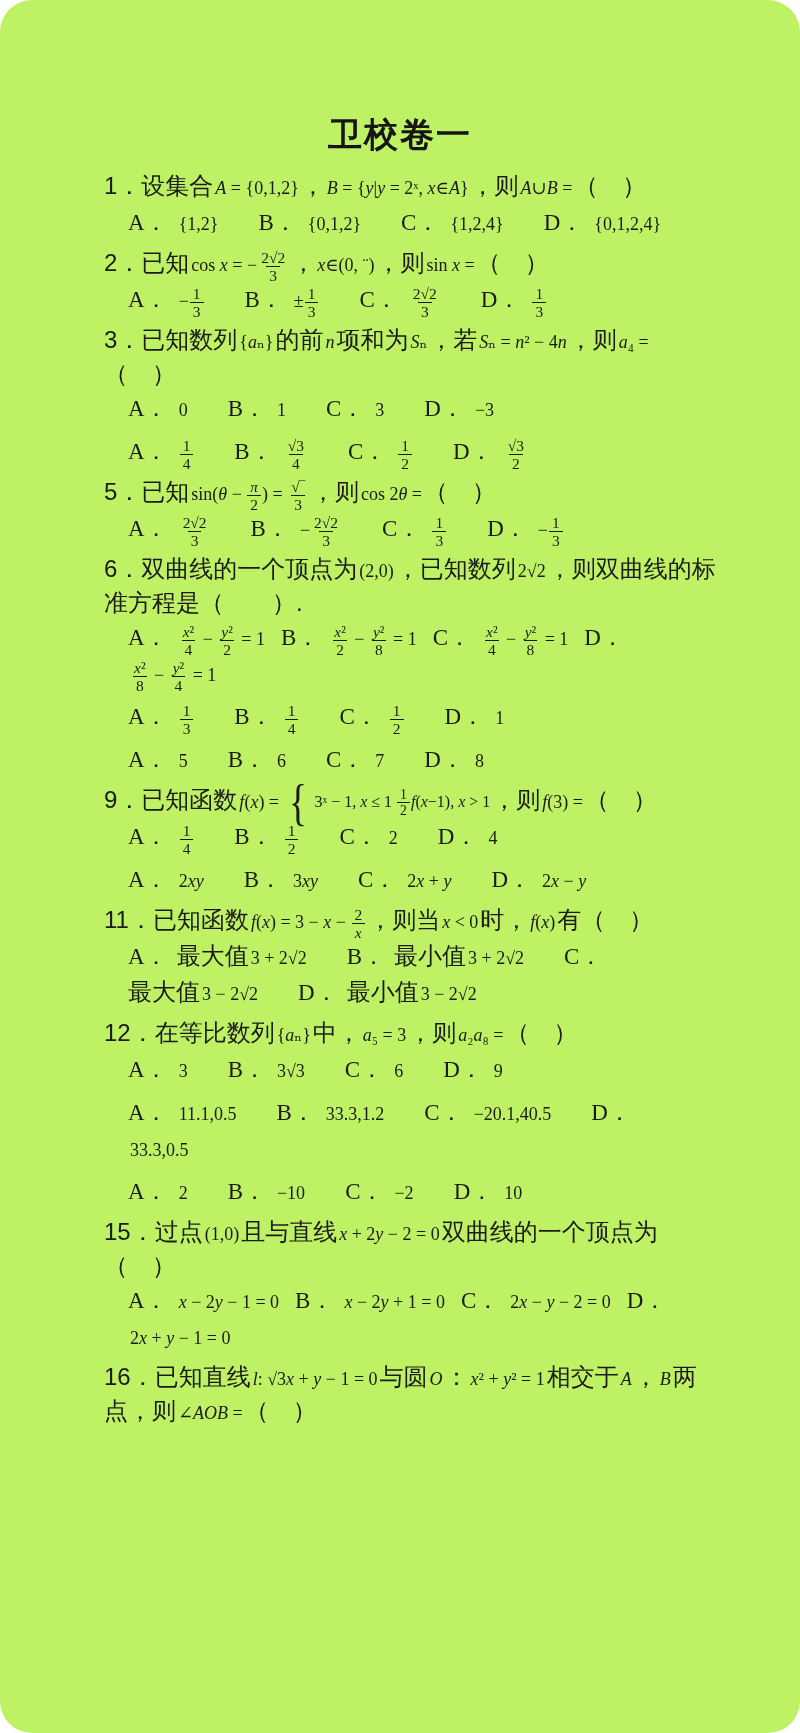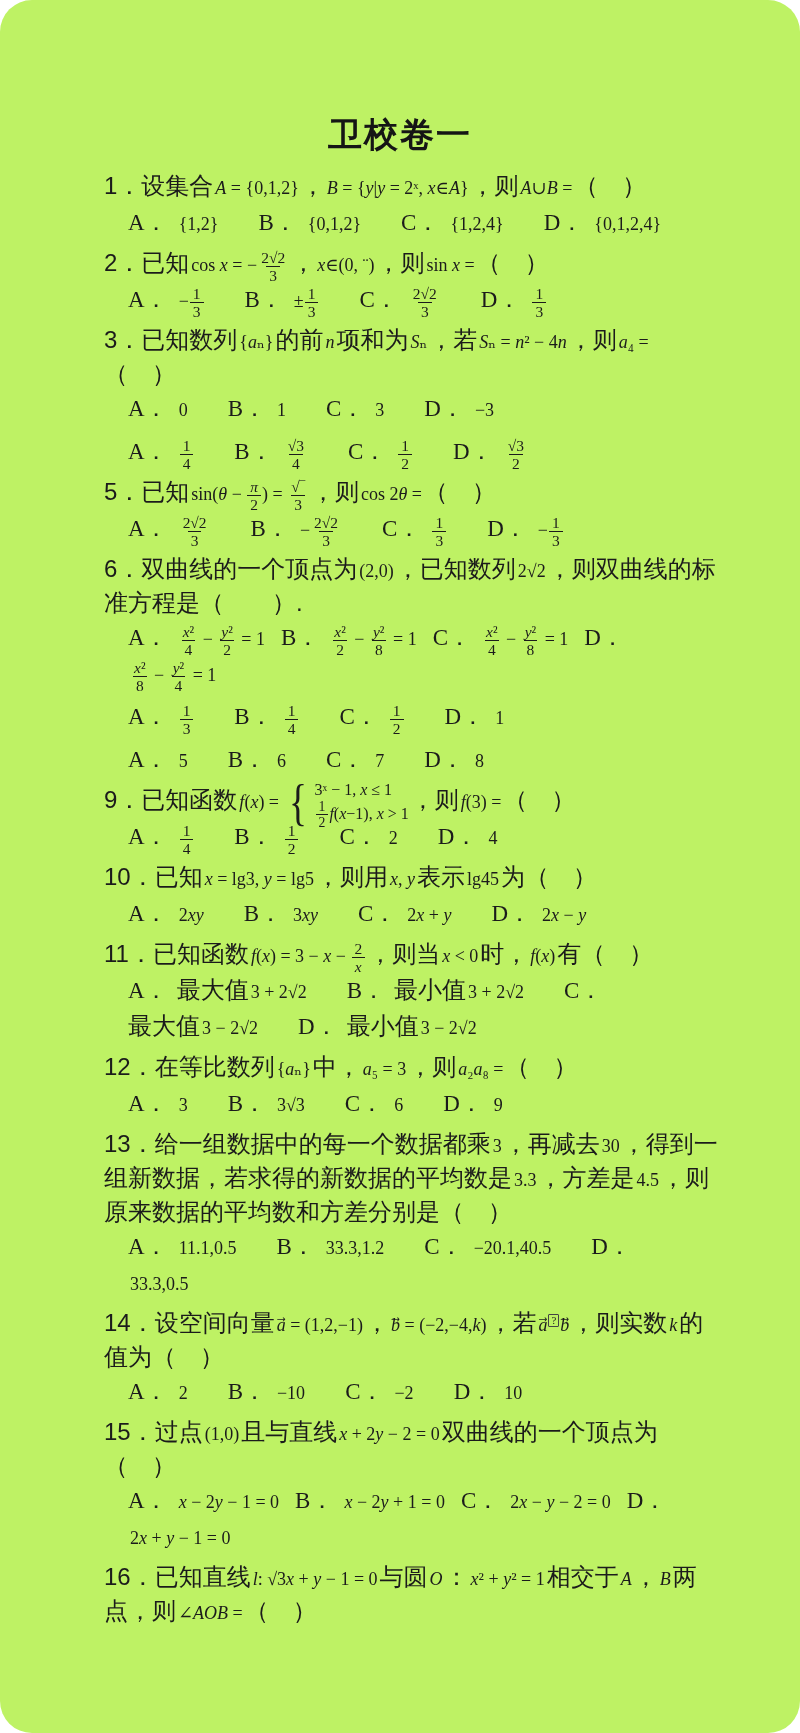--- a/index.html
+++ b/index.html
@@ -43,21 +43,21 @@
   .frac .num{padding:0 3px;display:block;}
   .frac .den{padding:0 3px;display:block;border-top:1px solid currentColor;}
   .cases{
     display:inline-flex;align-items:center;vertical-align:middle;
     margin:-15px 0;
   }
   .cases .brace{
     font-size:50px;font-weight:300;line-height:1;margin-right:3px;
     transform:scaleX(0.75);font-family:"Liberation Serif","DejaVu Serif",serif;
   }
-  .cases .rows{display:inline-flex;flex-direction:column;}
+  .cases .rows{display:inline-flex;flex-direction:row;}
   .cases .rows .math{font-size:16px;line-height:1.5;}
   .unk{
     display:inline-block;border:1px solid #444;font-size:11px;line-height:11px;
     padding:0 2px;vertical-align:super;margin:0 1px;border-radius:1px;
   }
   i{font-style:italic;}
 </style>
 </head>
 <body>
 
@@ -184,40 +184,37 @@
           </span><span class="cn">，则</span><span class="math"><i>f</i>(3) =</span><span class="cn">（　）</span></p>
         <div class="opts"><span class="opt-label">A．</span><span class="opt-content"><span class="math"><span class="frac">
                 <span class="num">1</span>
                 <span class="den">4</span>
               </span></span></span><span class="opt-label">B．</span><span class="opt-content"><span class="math"><span class="frac">
                 <span class="num">1</span>
                 <span class="den">2</span>
               </span></span></span><span class="opt-label">C．</span><span class="opt-content"><span class="math">2</span></span><span class="opt-label">D．</span><span class="opt-content"><span class="math">4</span></span></div>
       </div>
       <div class="q">
-        <p class="stem"><span class="cn">10．已知</span><span class="math"><i>x</i> = lg3, <i>y</i> = lg5</span><span class="cn">，则用</span><span class="math"><i>x</i>, <i>y</i></span><span class="cn">表示</span><span class="math">lg45</span><span class="cn">为（　）</span></p>
         <div class="opts"><span class="opt-label">A．</span><span class="opt-content"><span class="math">2<i>x</i><i>y</i></span></span><span class="opt-label">B．</span><span class="opt-content"><span class="math">3<i>x</i><i>y</i></span></span><span class="opt-label">C．</span><span class="opt-content"><span class="math">2<i>x</i> + <i>y</i></span></span><span class="opt-label">D．</span><span class="opt-content"><span class="math">2<i>x</i> − <i>y</i></span></span></div>
       </div>
       <div class="q">
         <p class="stem"><span class="cn">11．已知函数</span><span class="math"><i>f</i>(<i>x</i>) = 3 − <i>x</i> − <span class="frac">
               <span class="num">2</span>
               <span class="den"><i>x</i></span>
             </span></span><span class="cn">，则当</span><span class="math"><i>x</i> &lt; 0</span><span class="cn">时，</span><span class="math"><i>f</i>(<i>x</i>)</span><span class="cn">有（　）</span></p>
         <div class="opts"><span class="opt-label">A．</span><span class="opt-content"><span class="cn">最大值</span><span class="math">3 + 2√2</span></span><span class="opt-label">B．</span><span class="opt-content"><span class="cn">最小值</span><span class="math">3 + 2√2</span></span><span class="opt-label">C．</span><span class="opt-content"><span class="cn">最大值</span><span class="math">3 − 2√2</span></span><span class="opt-label">D．</span><span class="opt-content"><span class="cn">最小值</span><span class="math">3 − 2√2</span></span></div>
       </div>
       <div class="q">
         <p class="stem"><span class="cn">12．在等比数列</span><span class="math">{<i>a</i>ₙ}</span><span class="cn">中，</span><span class="math"><i>a</i>₅ = 3</span><span class="cn">，则</span><span class="math"><i>a</i>₂<i>a</i>₈ =</span><span class="cn">（　）</span></p>
         <div class="opts"><span class="opt-label">A．</span><span class="opt-content"><span class="math">3</span></span><span class="opt-label">B．</span><span class="opt-content"><span class="math">3√3</span></span><span class="opt-label">C．</span><span class="opt-content"><span class="math">6</span></span><span class="opt-label">D．</span><span class="opt-content"><span class="math">9</span></span></div>
       </div>
       <div class="q">
-        <p class="stem"><span class="cn">13．给一组数据中的每一个数据都乘</span><span class="math">3</span><span class="cn">，再减去</span><span class="math">30</span><span class="cn">，得到一组新数据，若求得的新数据的平均数是</span><span class="math">3.3</span><span class="cn">，方差是</span><span class="math">4.5</span><span class="cn">，则原来数据的平均数和方差分别是（　）</span></p>
         <div class="opts"><span class="opt-label">A．</span><span class="opt-content"><span class="math">11.1,0.5</span></span><span class="opt-label">B．</span><span class="opt-content"><span class="math">33.3,1.2</span></span><span class="opt-label">C．</span><span class="opt-content"><span class="math">−20.1,40.5</span></span><span class="opt-label">D．</span><span class="opt-content"><span class="math">33.3,0.5</span></span></div>
       </div>
       <div class="q">
-        <p class="stem"><span class="cn">14．设空间向量</span><span class="math"><i>a</i>⃗ = (1,2,−1)</span><span class="cn">，</span><span class="math"><i>b</i>⃗ = (−2,−4,<i>k</i>)</span><span class="cn">，若</span><span class="math"><i>a</i>⃗<span class="unk">?</span><i>b</i>⃗</span><span class="cn">，则实数</span><span class="math"><i>k</i></span><span class="cn">的值为（　）</span></p>
         <div class="opts"><span class="opt-label">A．</span><span class="opt-content"><span class="math">2</span></span><span class="opt-label">B．</span><span class="opt-content"><span class="math">−10</span></span><span class="opt-label">C．</span><span class="opt-content"><span class="math">−2</span></span><span class="opt-label">D．</span><span class="opt-content"><span class="math">10</span></span></div>
       </div>
       <div class="q">
         <p class="stem"><span class="cn">15．过点</span><span class="math">(1,0)</span><span class="cn">且与直线</span><span class="math"><i>x</i> + 2<i>y</i> − 2 = 0</span><span class="cn">双曲线的一个顶点为（　）</span></p>
         <div class="opts tight"><span class="opt-label">A．</span><span class="opt-content"><span class="math"><i>x</i> − 2<i>y</i> − 1 = 0</span></span><span class="opt-label">B．</span><span class="opt-content"><span class="math"><i>x</i> − 2<i>y</i> + 1 = 0</span></span><span class="opt-label">C．</span><span class="opt-content"><span class="math">2<i>x</i> − <i>y</i> − 2 = 0</span></span><span class="opt-label">D．</span><span class="opt-content"><span class="math">2<i>x</i> + <i>y</i> − 1 = 0</span></span></div>
       </div>
       <div class="q">
         <p class="stem"><span class="cn">16．已知直线</span><span class="math"><i>l</i>: √3<i>x</i> + <i>y</i> − 1 = 0</span><span class="cn">与圆</span><span class="math"><i>O</i></span><span class="cn">：</span><span class="math"><i>x</i>² + <i>y</i>² = 1</span><span class="cn">相交于</span><span class="math"><i>A</i></span><span class="cn">，</span><span class="math"><i>B</i></span><span class="cn">两点，则</span><span class="math">∠<i>A</i><i>O</i><i>B</i> =</span><span class="cn">（　）</span></p>
       </div>
     </div>

